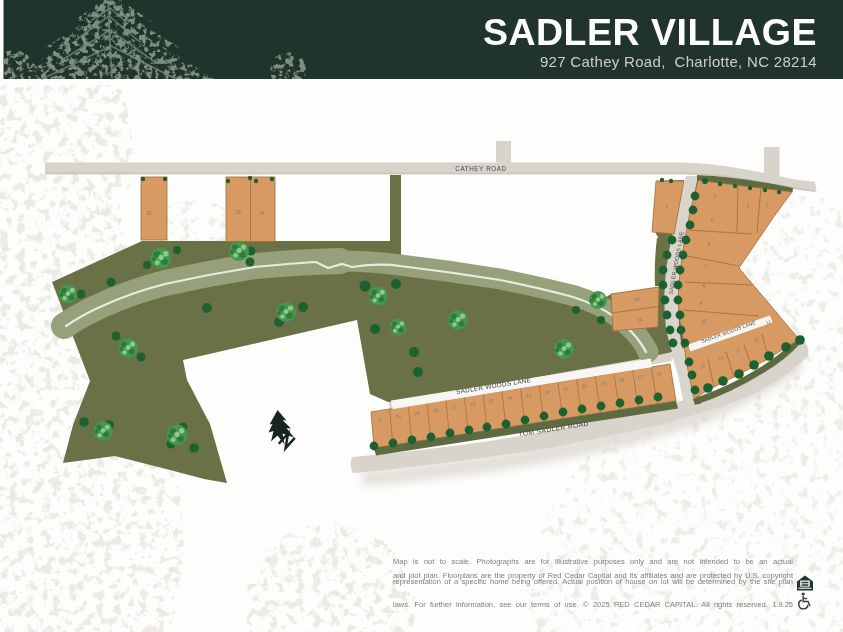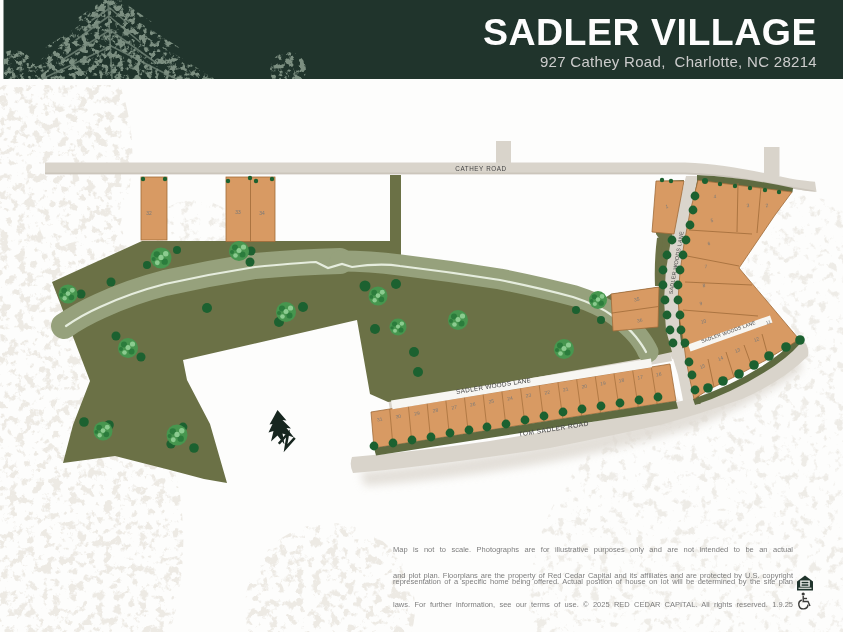--- a/index.html
+++ b/index.html
@@ -401,16 +401,16 @@
     </g>
 
 <g transform="translate(797,592)" fill="none" stroke="#3A3A38" stroke-width="1.4">
       <circle cx="6.2" cy="2" r="1.6" fill="#3A3A38" stroke="none"></circle>
       <path d="M6.2,4 V9.5 H11 L13,14"></path>
       <path d="M6.4,6.5 H10"></path>
       <path d="M4.8,8 A4.6,4.6 0 1 0 11,12.6"></path>
     </g>
 </svg>
 
-<div class="dl" style="top:545px">Map is not to scale. Photographs are for illustrative purposes only and are not intended to be an actual</div>
+<div class="dl" style="top:557px">Map is not to scale. Photographs are for illustrative purposes only and are not intended to be an actual</div>
 <div class="dl" style="top:577px">representation of a specific home being offered. Actual position of house on lot will be determined by the site plan</div>
 <div class="dl" style="top:571px">and plot plan. Floorplans are the property of Red Cedar Capital and its affiliates and are protected by U.S. copyright</div>
 <div class="dl" style="top:599.9px">laws. For further information, see our terms of use. © 2025 RED CEDAR CAPITAL. All rights reserved. 1.9.25</div>
 
 </body></html>

